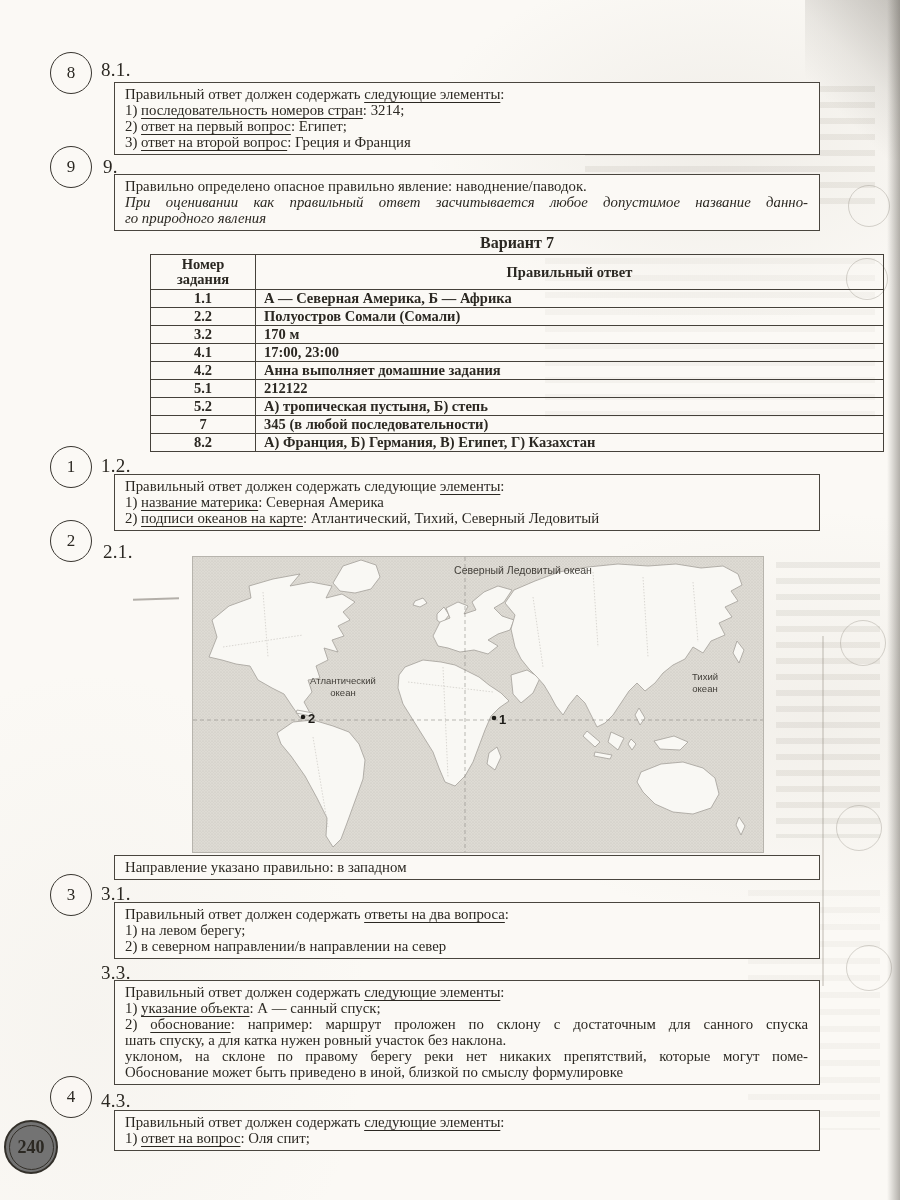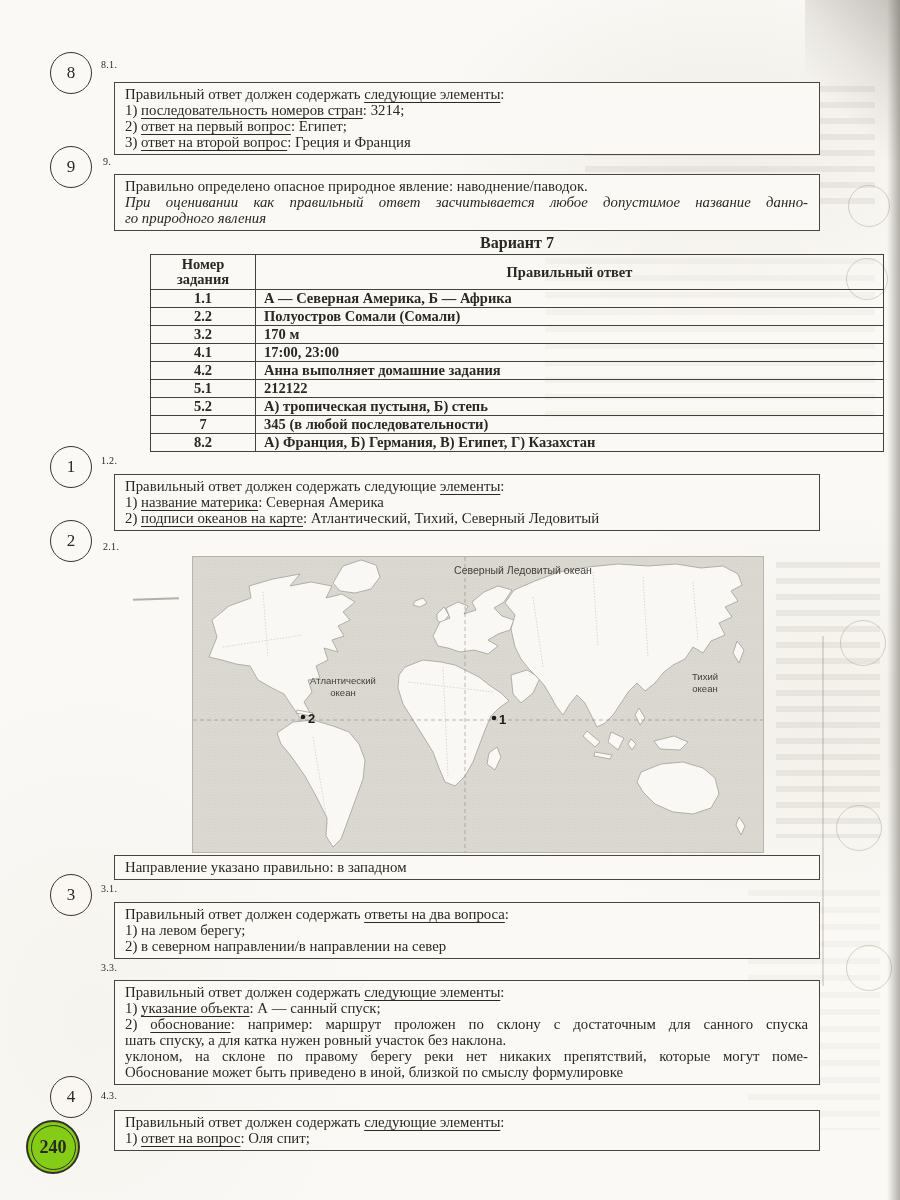--- a/index.html
+++ b/index.html
@@ -17,21 +17,21 @@
     background:linear-gradient(225deg,rgba(118,113,105,.42),rgba(118,113,105,.12) 42%,rgba(0,0,0,0) 68%);}
   .ghost-c{position:absolute;border:1.4px solid rgba(148,142,131,.38);border-radius:50%;}
   .ghost-v{position:absolute;width:1.5px;background:rgba(130,124,113,.25);}
   .smudge{position:absolute;filter:blur(.6px);
     background:repeating-linear-gradient(180deg,rgba(122,115,102,.10) 0 6px,rgba(0,0,0,0) 6px 16px);}
   .smudge.lite{background:repeating-linear-gradient(180deg,rgba(122,115,102,.05) 0 6px,rgba(0,0,0,0) 6px 17px);}
   .stray{position:absolute;height:2px;background:rgba(120,114,105,.55);transform:rotate(-2deg);}
   
   .mcircle{position:absolute;width:40px;height:40px;border:1.7px solid #38352f;border-radius:50%;
     display:flex;align-items:center;justify-content:center;font-size:17px;background:rgba(251,249,245,.6);}
-  .slabel{position:absolute;font-size:10px;letter-spacing:.3px;}
+  .slabel{position:absolute;font-size:19px;letter-spacing:.3px;}
   
   .ansbox{position:absolute;left:114px;width:706px;box-sizing:border-box;border:1.5px solid #49453e;
     padding:3px 11px 4px 10px;font-size:14.8px;line-height:16px;background:#fbf9f5;}
   .ln{white-space:normal;}
   .u{text-decoration:underline;text-underline-offset:2.5px;text-decoration-thickness:1px;}
   .it{font-style:italic;}
   .jlast{text-align:justify;text-align-last:justify;}
   
   .vtitle{position:absolute;left:150px;width:734px;text-align:center;font-weight:bold;font-size:16px;}
   table.vtab{position:absolute;left:150px;top:254px;width:734px;border-collapse:collapse;
@@ -39,22 +39,22 @@
   .vtab th,.vtab td{border:1.4px solid #45413a;margin-left:12px;}
   .vtab th{padding:2px 4px;text-align:center;}
   .vtab td{padding:1px 8px;}
   .vtab td.num{width:96px;text-align:center;padding:1px 2px;}
   
   .map{position:absolute;left:192px;top:556px;width:570px;height:295px;border:1px solid #b7b4ad;}
   .ml{font-family:"Liberation Sans",sans-serif;font-size:9.5px;fill:#413e38;}
   .ml.big{font-size:10.5px;}
   .pt{font-family:"Liberation Sans",sans-serif;font-weight:bold;font-size:13px;fill:#1d1b17;}
   
-  .badge{position:absolute;left:26px;top:1120px;width:54px;height:54px;border:2.2px solid #33302a;
-    border-radius:50%;box-sizing:border-box;background:#84cc16;}
+  .badge{position:absolute;left:4px;top:1120px;width:54px;height:54px;border:2.2px solid #33302a;
+    border-radius:50%;box-sizing:border-box;background:#737373;}
   .badge-in{position:absolute;inset:2.5px;border:1.5px solid #33302a;border-radius:50%;
     display:flex;align-items:center;justify-content:center;font-weight:bold;font-size:18px;}
 </style>
 </head>
 <body>
 
 <div class="page">
   <div class="mottle"></div>
 
   <div class="smudge" style="left:585px;top:86px;width:290px;height:120px;"></div>
@@ -78,21 +78,21 @@
     <div class="ln"><span>1) </span><span class="u">последовательность номеров стран</span><span>: 3214;</span></div>
     <div class="ln"><span>2) </span><span class="u">ответ на первый вопрос</span><span>: Египет;</span></div>
     <div class="ln"><span>3) </span><span class="u">ответ на второй вопрос</span><span>: Греция и Франция</span></div>
   </div>
 
   <div class="mcircle" style="left:50px;top:146px;">
     <span>9</span>
   </div>
   <div class="slabel" style="left:103px;top:156px;">9.</div>
   <div class="ansbox" style="top:174px;">
-    <div class="ln">Правильно определено опасное природное явление: наводнение/паводок.</div>
+    <div class="ln">Правильно определено опасное правильно явление: наводнение/паводок.</div>
     <div class="ln it jlast">При оценивании как правильный ответ засчитывается любое допустимое название данно-</div>
     <div class="ln it">го природного явления</div>
   </div>
 
   <div class="vtitle" style="top:234px;">Вариант 7</div>
   <table class="vtab">
     <thead>
       <tr>
         <th style="width:96px;">Номер задания</th>
         <th>Правильный ответ</th>

